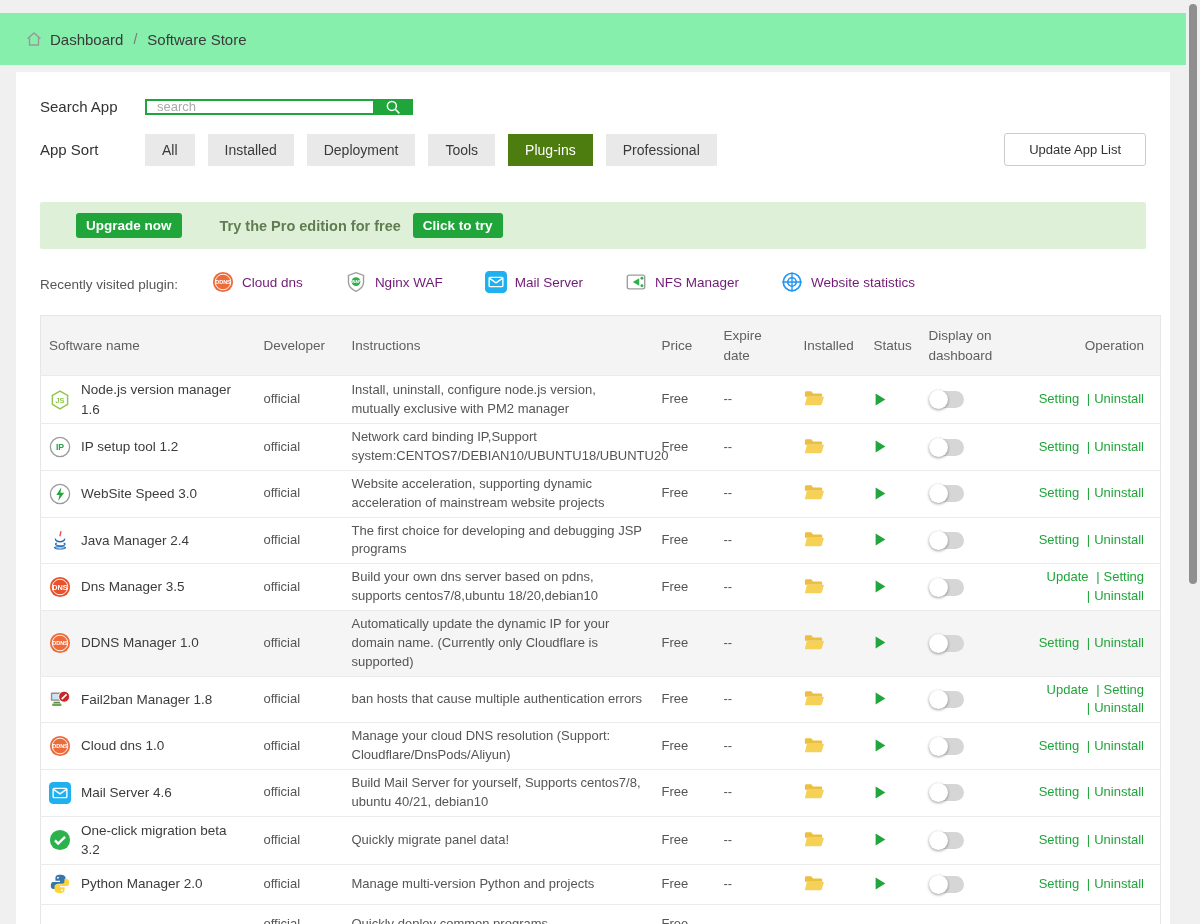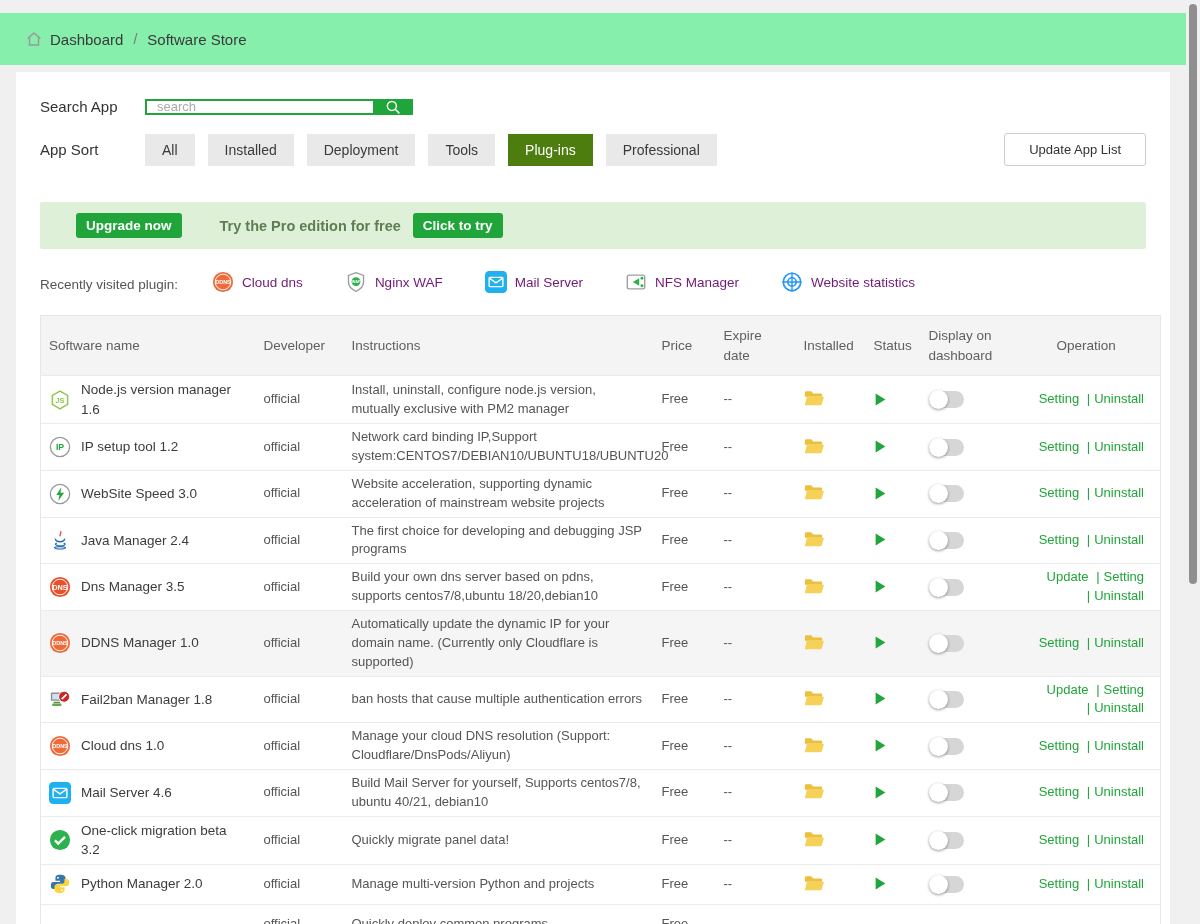--- a/index.html
+++ b/index.html
@@ -38,21 +38,21 @@
 
   .recent-row { margin-top:22px; display:flex; align-items:center; }
   .recent-label { font-size:13.5px; color:#555; margin-right:34px; }
   .recent-item { display:inline-flex; align-items:center; margin-right:42px; cursor:pointer; }
   .recent-item .ric { display:inline-flex; width:22px; height:22px; margin-right:8px; }
   .recent-item .rname { font-size:13.5px; color:#701a75; }
 
   
   table { margin-top:18px; width:1120px; border-collapse:collapse; border:1px solid #e6e6e6; table-layout:fixed; }
   thead th { background:#f4f4f4; color:#5f5f5f; font-weight:normal; text-align:left; font-size:13.5px; padding:10px 8px; line-height:1.45; }
-  thead th.col-operation { text-align:center; padding-right:16px; }
+  thead th.col-operation { text-align:right; padding-right:16px; }
   tbody td { border-top:1px solid #ebebeb; padding:4px 8px; font-size:13px; color:#555; vertical-align:middle; height:40px; line-height:1.45; }
   tr.hl td { background:#f5f5f5; }
   .name-cell { display:flex; align-items:center; }
   .tbl-icon { width:22px; height:22px; flex:0 0 22px; margin-right:10px; display:inline-flex; align-items:center; }
   .sw-name { color:#3c3c3c; font-size:13.5px; }
   td.op-cell { text-align:right; padding-right:16px; }
   .op-link { color:#20a53a; cursor:pointer; }
   .op-sep { color:#20a53a; margin:0 4px; }
 
   .toggle { display:inline-block; width:35px; height:17px; background:#d6d6d6; border-radius:9px; position:relative; vertical-align:middle; cursor:pointer; }

